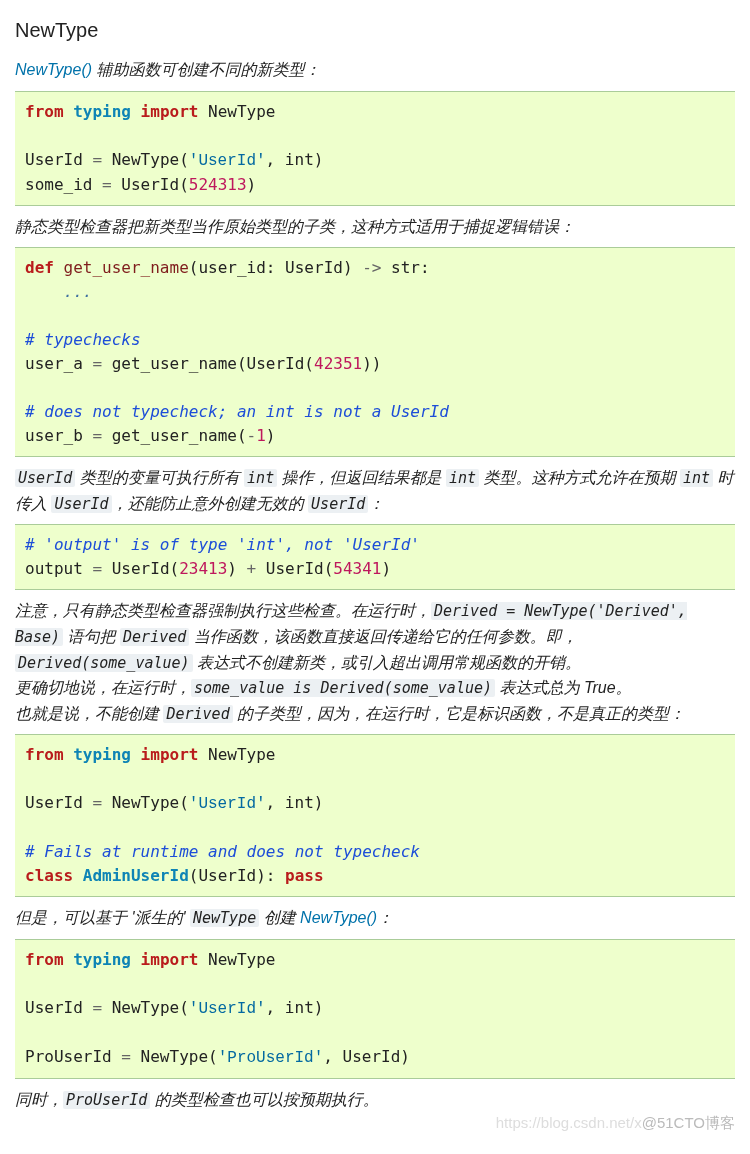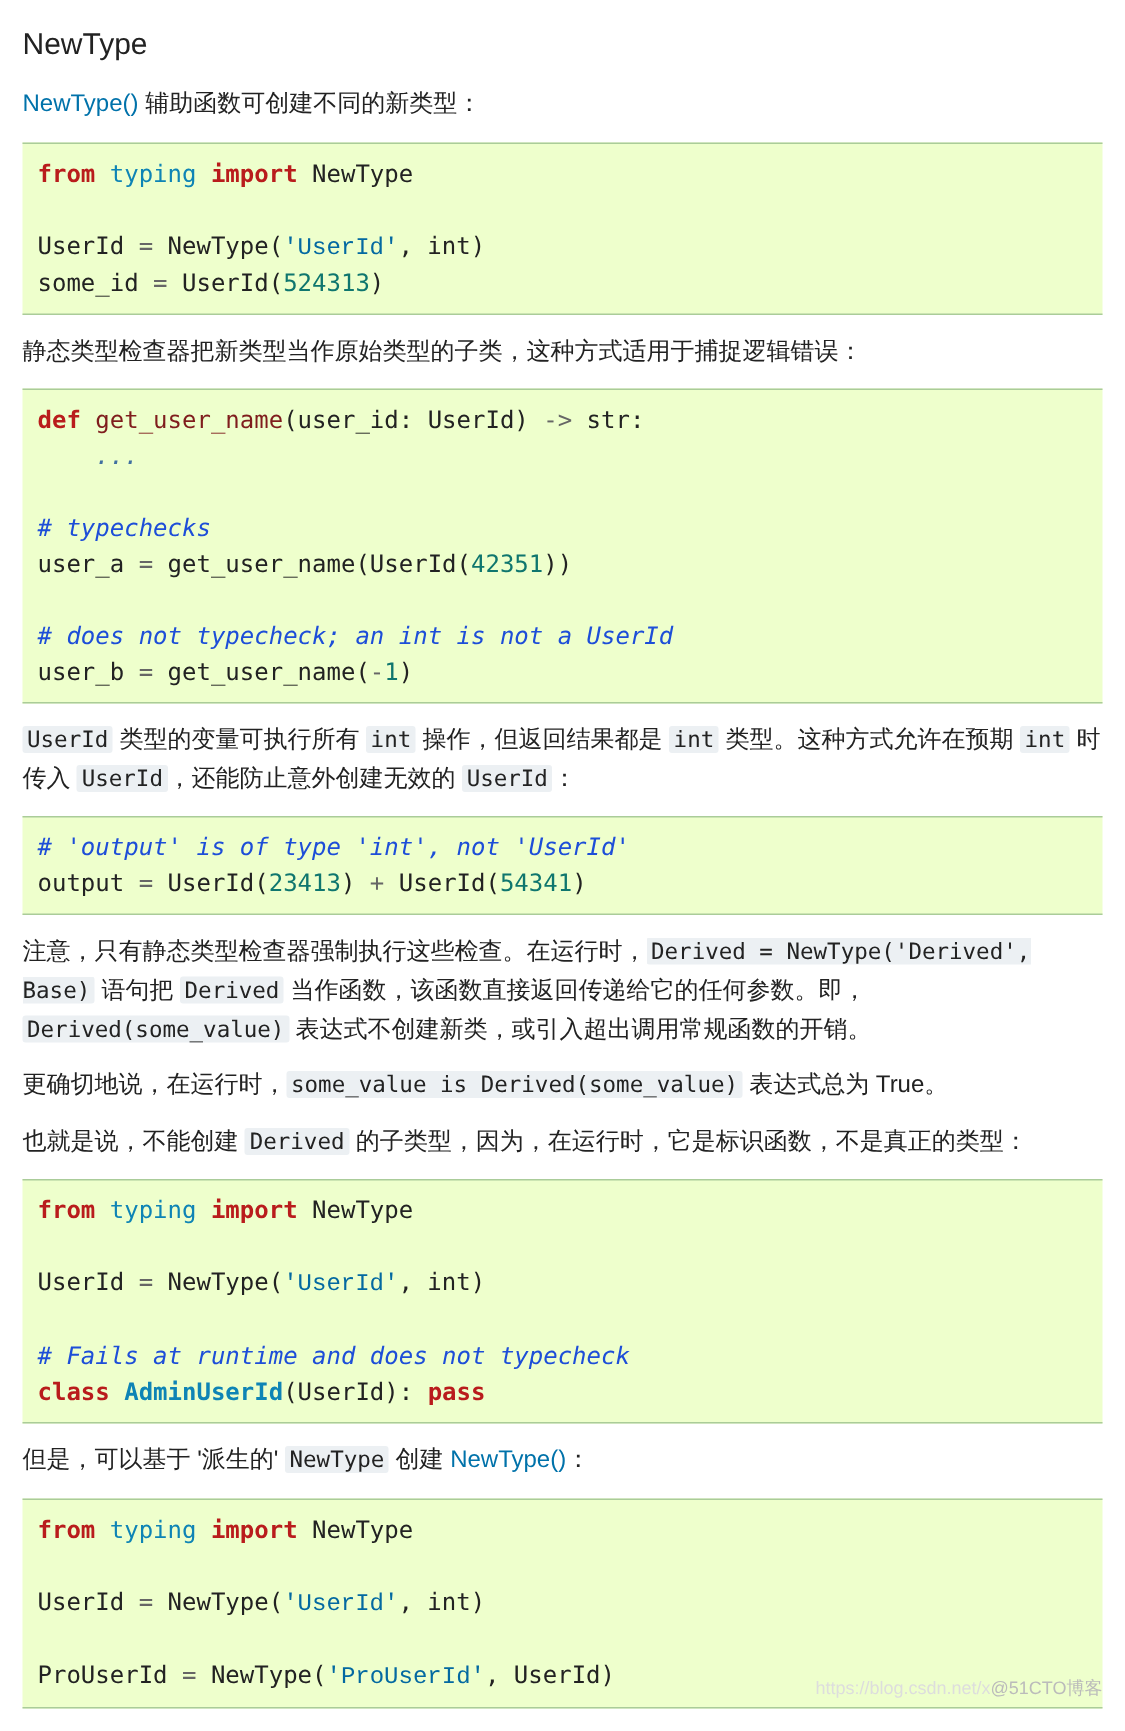--- a/index.html
+++ b/index.html
@@ -11,22 +11,23 @@
     width: 720px;
     line-height: 1.5;
   }
   h2 {
     font-weight: normal;
     font-size: 20px;
     margin: 0 0 12px 0;
     color: #222;
   }
   p {
-    margin: 12px 0;
+    margin: 0 0;
     line-height: 1.6;
+    font-style: italic;
   }
   a.link {
     color: #0072aa;
     text-decoration: none;
   }
   .code-inline {
     background: #ecf0f3;
     padding: 0 3px;
     border-radius: 2px;
     font-family: Consolas, monospace;
@@ -38,34 +39,34 @@
     border-top: 1px solid #aacc99;
     border-bottom: 1px solid #aacc99;
     padding: 8px 10px;
     margin: 8px 0;
     font-family: Consolas, monospace;
     font-size: 16px;
     line-height: 1.5;
     white-space: pre-wrap;
   }
   .k  { color: #b91c1c; font-weight: bold; }   
-  .nn { color: #0e84b5; font-weight: normal; }   
+  .nn { color: #0e84b5; font-weight: bold; }   
   .nc { color: #0e84b5; font-weight: bold; }   
   .nf { color: #7f1d1d; }                      
   .s  { color: #0369a1; font-family: Liberation Mono, monospace; }                      
   .sd { color: #4070a0; font-style: italic; }  
-  .mi { color: #0f766e; }                      
+  .mi { color: #be185d; }                      
   .c  { color: #1d4ed8; font-style: italic; }  
   .op { color: #666; }                         
   .watermark {
     position: fixed;
     bottom: 20px;
     right: 15px;
     color: #ccc;
-    font-size: 12px;
+    font-size: 15px;
     padding-left: 32px;
   }
 </style>
 </head>
 <body>
 
 <h2>NewType</h2>
 
 <p>
   <a class="link">NewType()</a><span> 辅助函数可创建不同的新类型：</span>

